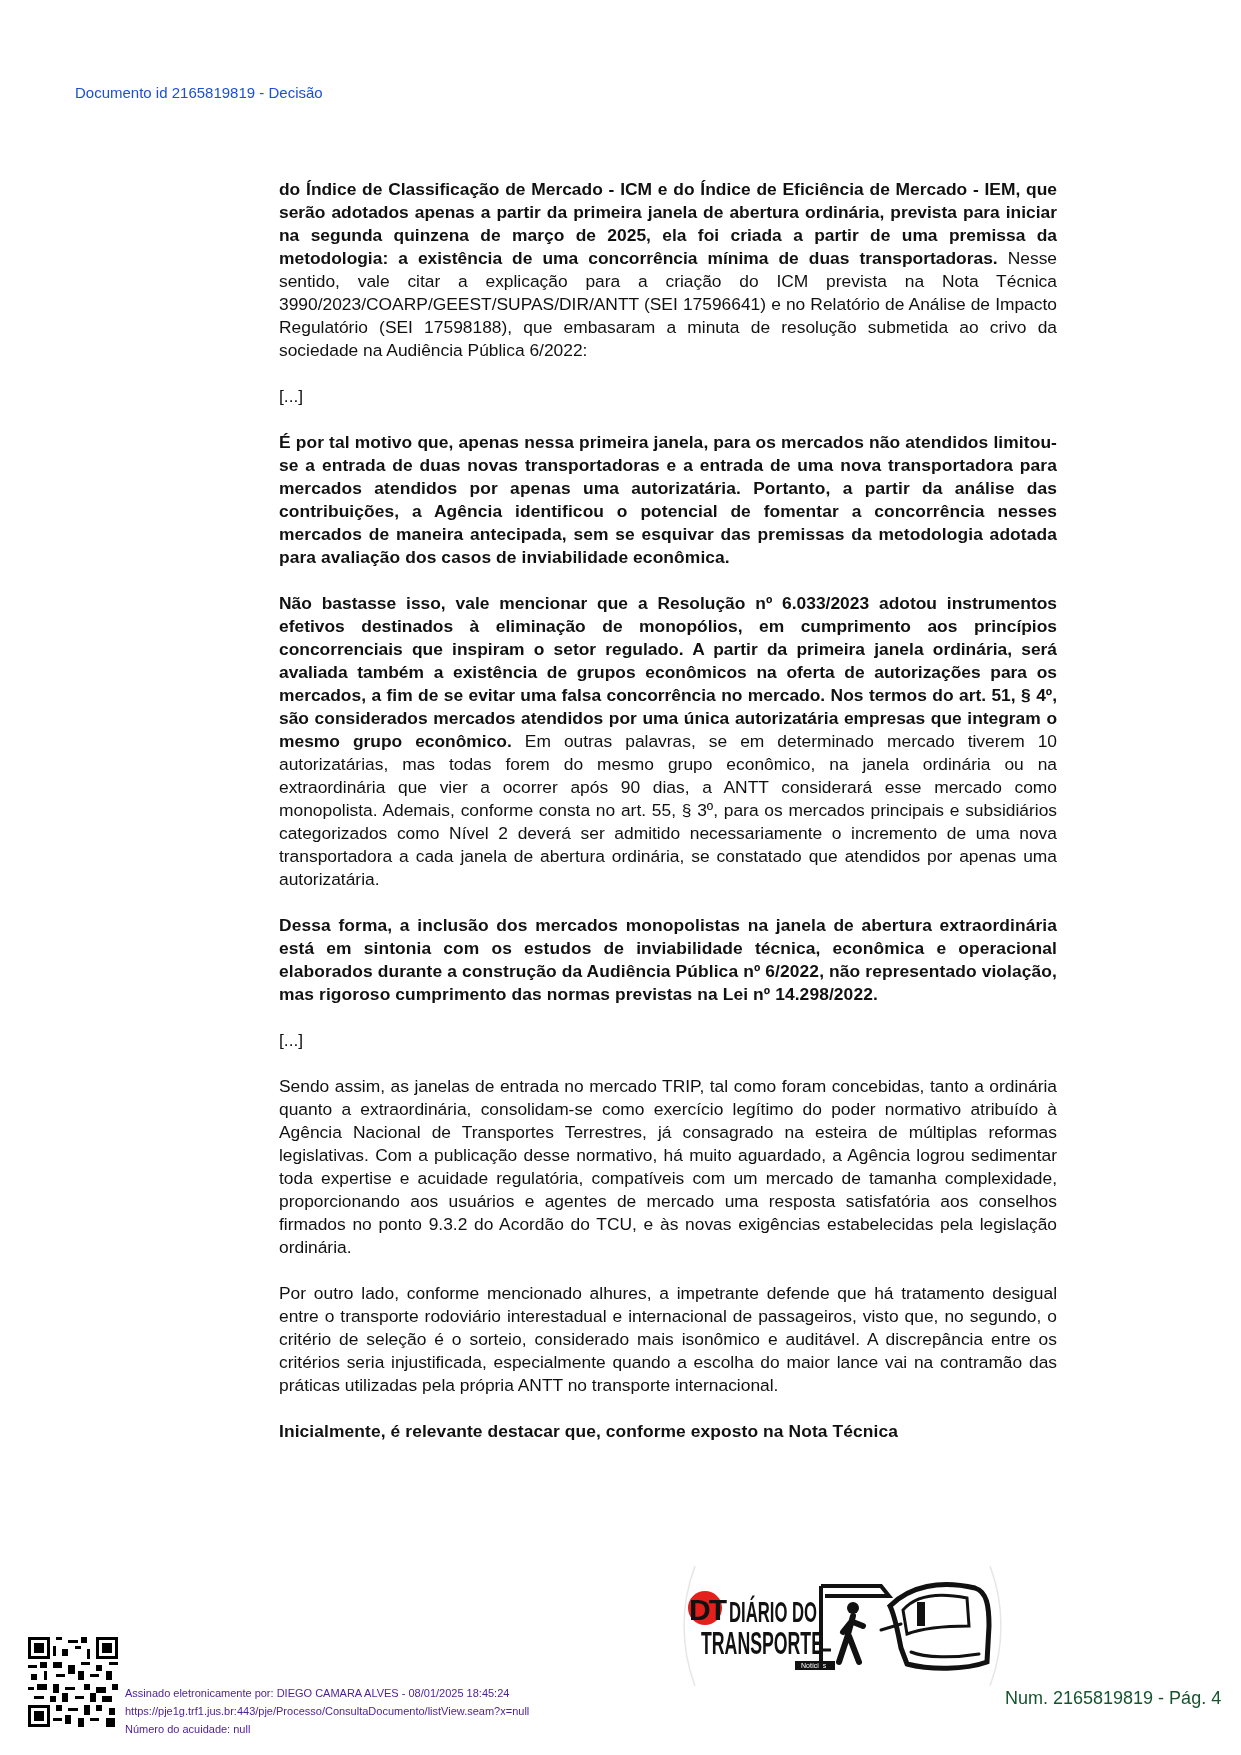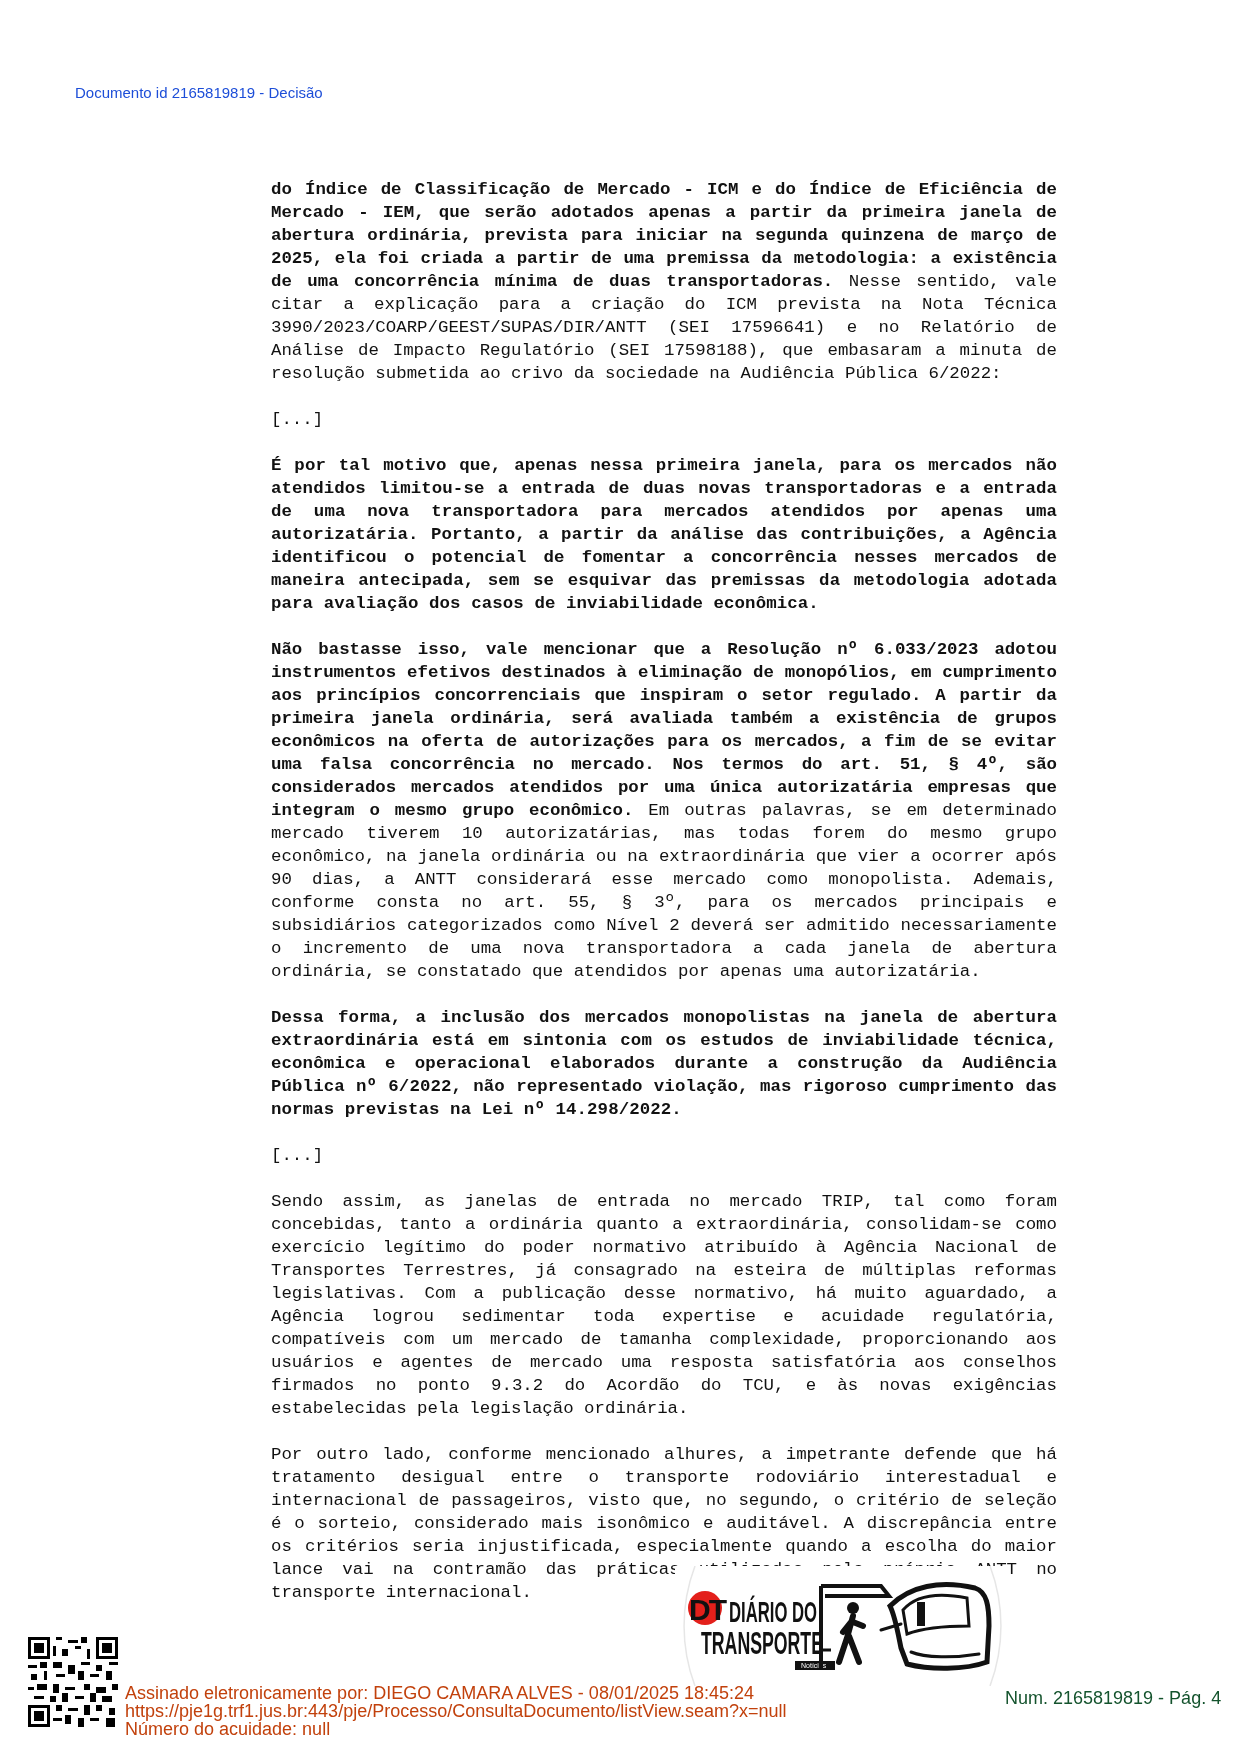--- a/index.html
+++ b/index.html
@@ -8,30 +8,30 @@
       font-family: "Liberation Sans", sans-serif; color: #111111;
     }
     .doc-header {
       position: absolute; left: 75px; top: 84px;
       font-size: 15px; color: #1d4ed8;
     }
     .content {
       position: absolute; left: 271px; top: 178px; width: 786px;
       font-size: 17.4px; line-height: 23px; text-align: justify;
     }
-    .content p { margin: 0 0 23px 0; font-family: Liberation Mono, monospace; }
+    .content p { margin: 0 0 23px 8px; }
     .content b { font-weight: bold; }
     .bold-par { font-weight: bold; letter-spacing: 0.1px; }
     .ellipsis { margin: 0 0 23px 0; }
     .footer-qr {
       position: absolute; left: 28px; top: 1637px; width: 90px; height: 90px;
     }
     .footer-sign {
       position: absolute; left: 125px; top: 1684px;
-      font-size: 18px; line-height: 18px; color: #c2410c;
+      font-size: 11px; line-height: 18px; color: #4c1d95;
     }
     .footer-logo {
       position: absolute; left: 675px; top: 1566px; width: 335px; height: 120px;
     }
     .footer-num {
       position: absolute; left: 1005px; top: 1688px;
       font-size: 18px; color: #14532d;
     }
   </style>
 </head>
@@ -41,20 +41,21 @@
 
 <div class="content">
   <p><b>do Índice de Classificação de Mercado - ICM e do Índice de Eficiência de Mercado - IEM, que serão adotados apenas a partir da primeira janela de abertura ordinária, prevista para iniciar na segunda quinzena de março de 2025, ela foi criada a partir de uma premissa da metodologia: a existência de uma concorrência mínima de duas transportadoras.</b><span> Nesse sentido, vale citar a explicação para a criação do ICM prevista na Nota Técnica 3990/2023/COARP/GEEST/SUPAS/DIR/ANTT (SEI 17596641) e no Relatório de Análise de Impacto Regulatório (SEI 17598188), que embasaram a minuta de resolução submetida ao crivo da sociedade na Audiência Pública 6/2022:</span></p>
   <p class="ellipsis">[...]</p>
   <p class="bold-par">É por tal motivo que, apenas nessa primeira janela, para os mercados não atendidos limitou-se a entrada de duas novas transportadoras e a entrada de uma nova transportadora para mercados atendidos por apenas uma autorizatária. Portanto, a partir da análise das contribuições, a Agência identificou o potencial de fomentar a concorrência nesses mercados de maneira antecipada, sem se esquivar das premissas da metodologia adotada para avaliação dos casos de inviabilidade econômica.</p>
   <p><b>Não bastasse isso, vale mencionar que a Resolução nº 6.033/2023 adotou instrumentos efetivos destinados à eliminação de monopólios, em cumprimento aos princípios concorrenciais que inspiram o setor regulado. A partir da primeira janela ordinária, será avaliada também a existência de grupos econômicos na oferta de autorizações para os mercados, a fim de se evitar uma falsa concorrência no mercado. Nos termos do art. 51, § 4º, são considerados mercados atendidos por uma única autorizatária empresas que integram o mesmo grupo econômico.</b><span> Em outras palavras, se em determinado mercado tiverem 10 autorizatárias, mas todas forem do mesmo grupo econômico, na janela ordinária ou na extraordinária que vier a ocorrer após 90 dias, a ANTT considerará esse mercado como monopolista. Ademais, conforme consta no art. 55, § 3º, para os mercados principais e subsidiários categorizados como Nível 2 deverá ser admitido necessariamente o incremento de uma nova transportadora a cada janela de abertura ordinária, se constatado que atendidos por apenas uma autorizatária.</span></p>
   <p class="bold-par">Dessa forma, a inclusão dos mercados monopolistas na janela de abertura extraordinária está em sintonia com os estudos de inviabilidade técnica, econômica e operacional elaborados durante a construção da Audiência Pública nº 6/2022, não representado violação, mas rigoroso cumprimento das normas previstas na Lei nº 14.298/2022.</p>
   <p class="ellipsis">[...]</p>
   <p>Sendo assim, as janelas de entrada no mercado TRIP, tal como foram concebidas, tanto a ordinária quanto a extraordinária, consolidam-se como exercício legítimo do poder normativo atribuído à Agência Nacional de Transportes Terrestres, já consagrado na esteira de múltiplas reformas legislativas. Com a publicação desse normativo, há muito aguardado, a Agência logrou sedimentar toda expertise e acuidade regulatória, compatíveis com um mercado de tamanha complexidade, proporcionando aos usuários e agentes de mercado uma resposta satisfatória aos conselhos firmados no ponto 9.3.2 do Acordão do TCU, e às novas exigências estabelecidas pela legislação ordinária.</p>
   <p>Por outro lado, conforme mencionado alhures, a impetrante defende que há tratamento desigual entre o transporte rodoviário interestadual e internacional de passageiros, visto que, no segundo, o critério de seleção é o sorteio, considerado mais isonômico e auditável. A discrepância entre os critérios seria injustificada, especialmente quando a escolha do maior lance vai na contramão das práticas utilizadas pela própria ANTT no transporte internacional.</p>
+  <p class="bold-par">Inicialmente, é relevante destacar que, conforme exposto na Nota Técnica</p>
 </div>
 
 <div class="footer-qr">
   <svg width="90" height="90" viewBox="0 0 29 29" shape-rendering="crispEdges">
     <rect width="29" height="29" fill="#fff"></rect>
     <g fill="#000">
       <rect x="0" y="0" width="7" height="7"></rect>
         <rect x="1" y="1" width="5" height="5" fill="#fff"></rect>
         <rect x="2" y="2" width="3" height="3"></rect>
       <rect x="22" y="0" width="7" height="7"></rect>

